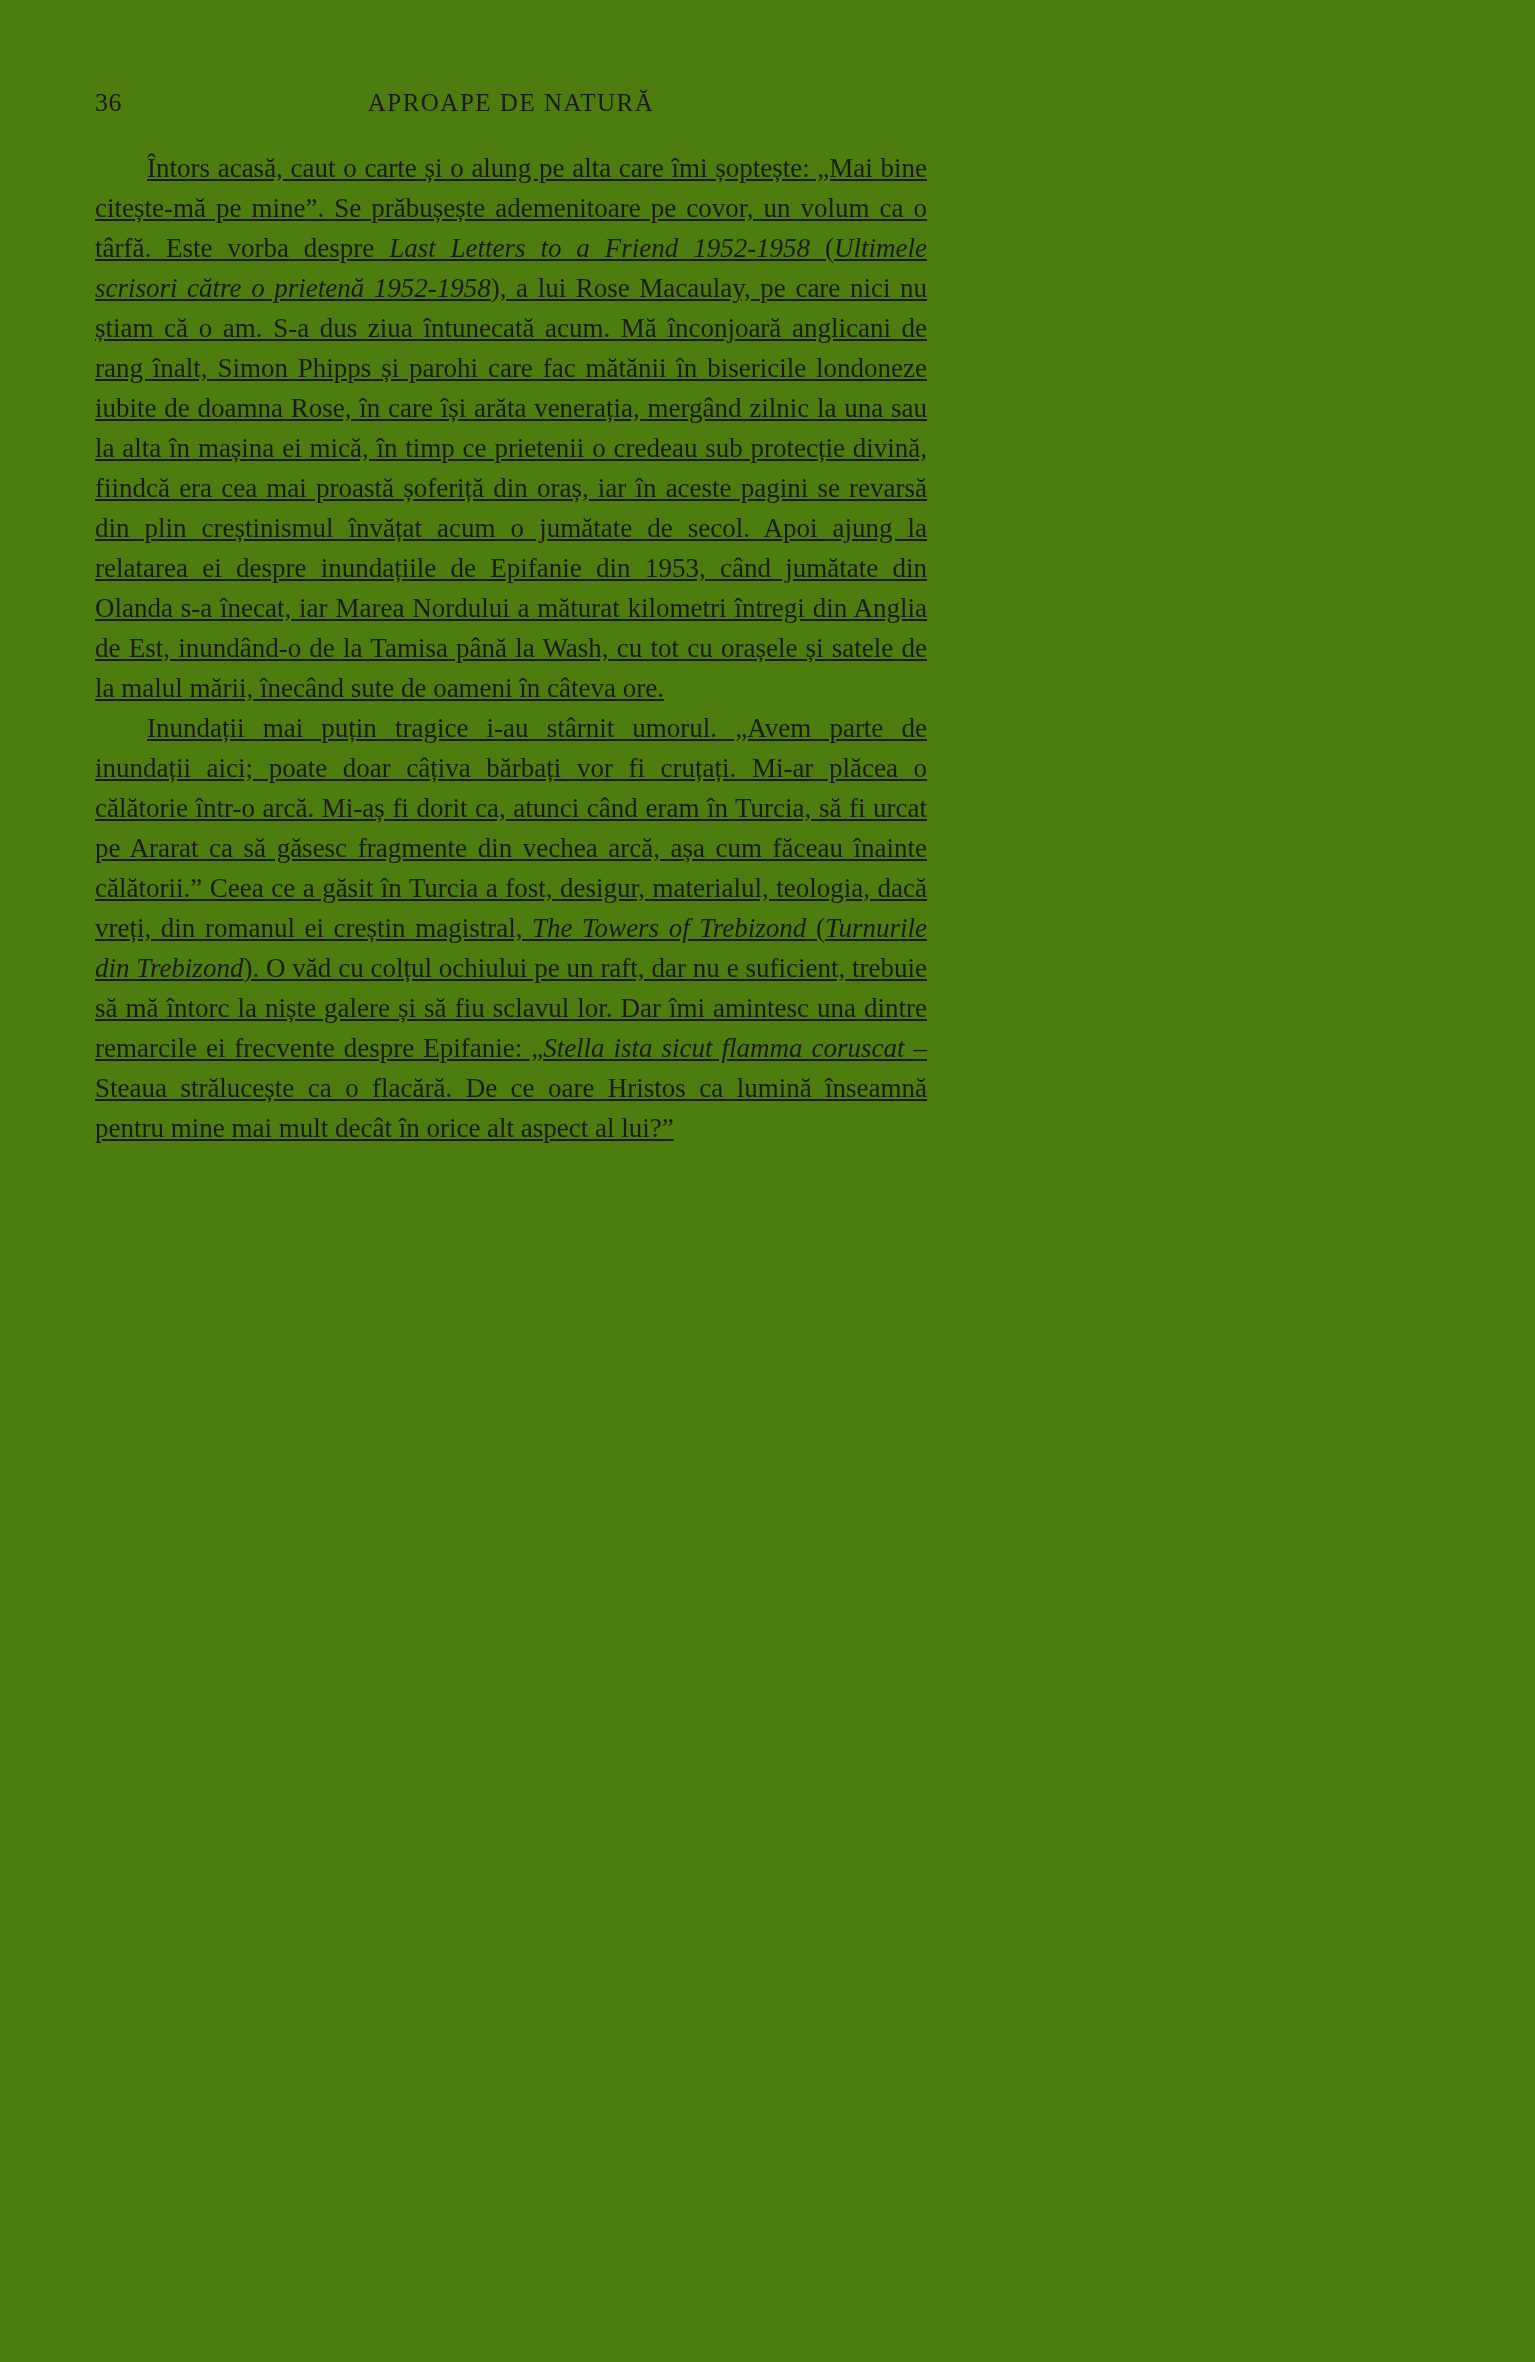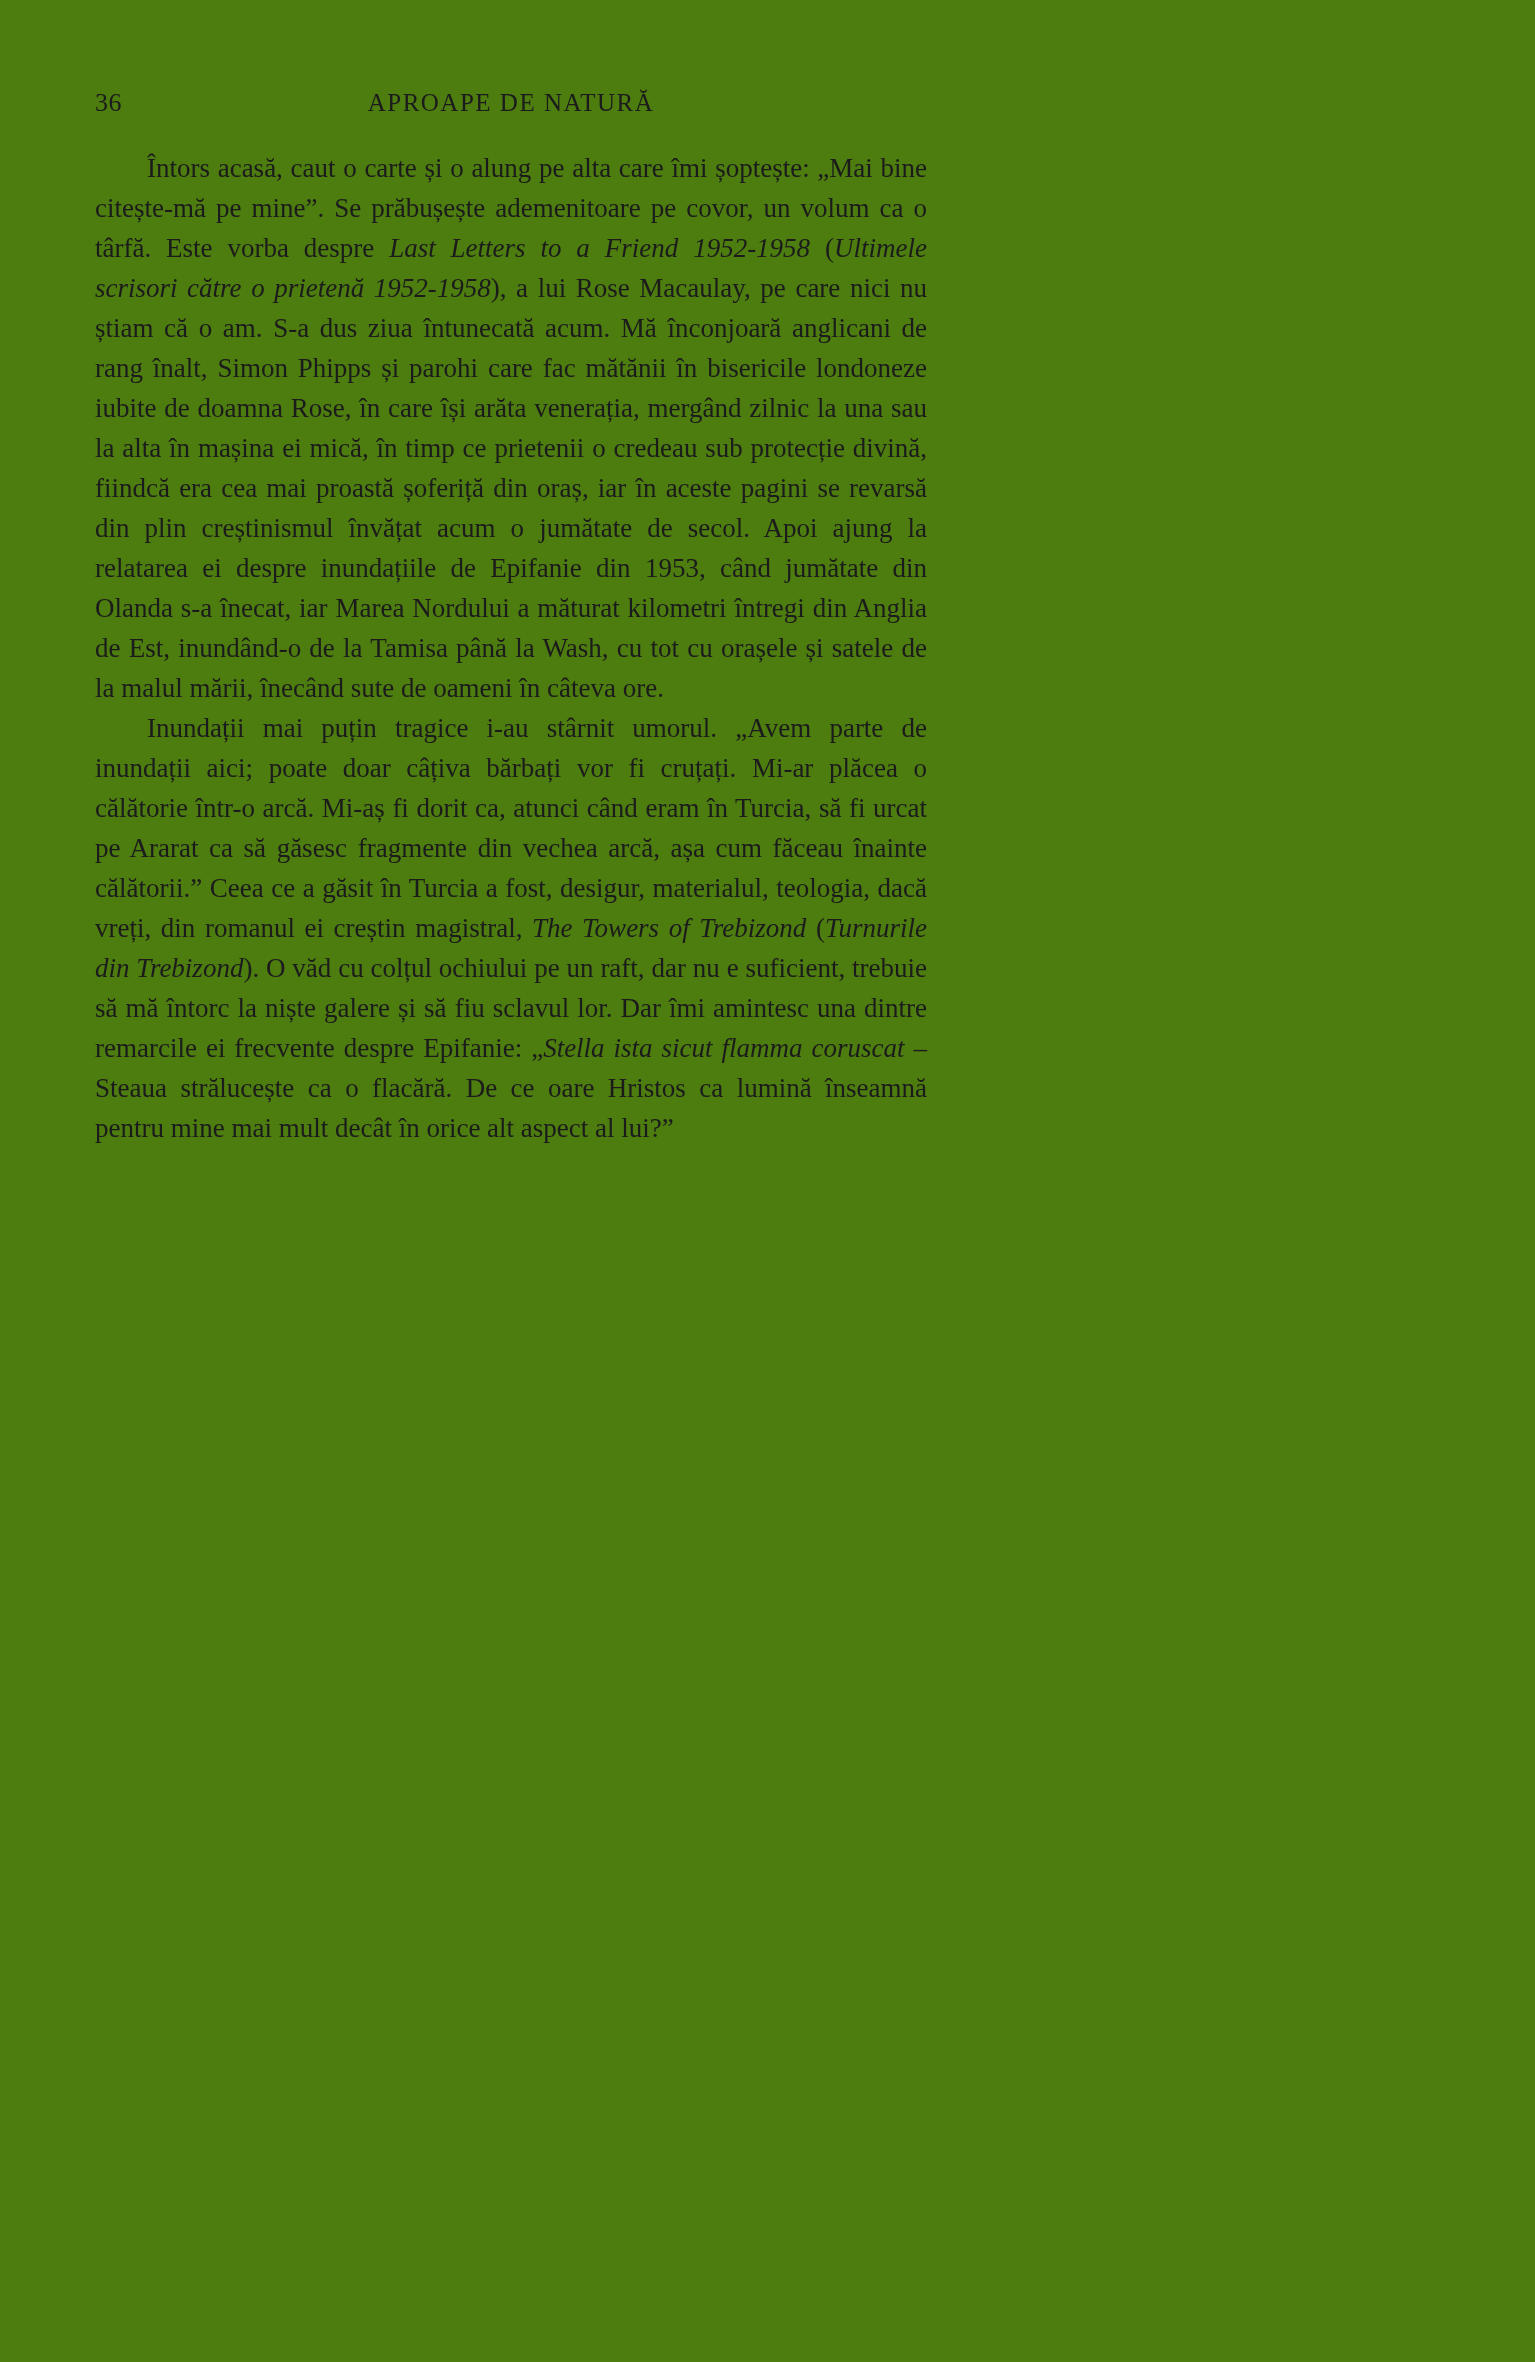--- a/index.html
+++ b/index.html
@@ -41,20 +41,21 @@
     }
     .text-block {
       position: absolute;
       left: 95px;
       top: 148px;
       width: 832px;
       font-size: 27px;
       line-height: 40px;
       text-align: justify;
       text-justify: inter-word;
+      text-decoration: underline;
     }
     .text-block p {
       margin: 0;
       padding: 0;
       text-indent: 52px;
     }
     .text-block .italic {
       font-style: italic;
     }
   </style>

